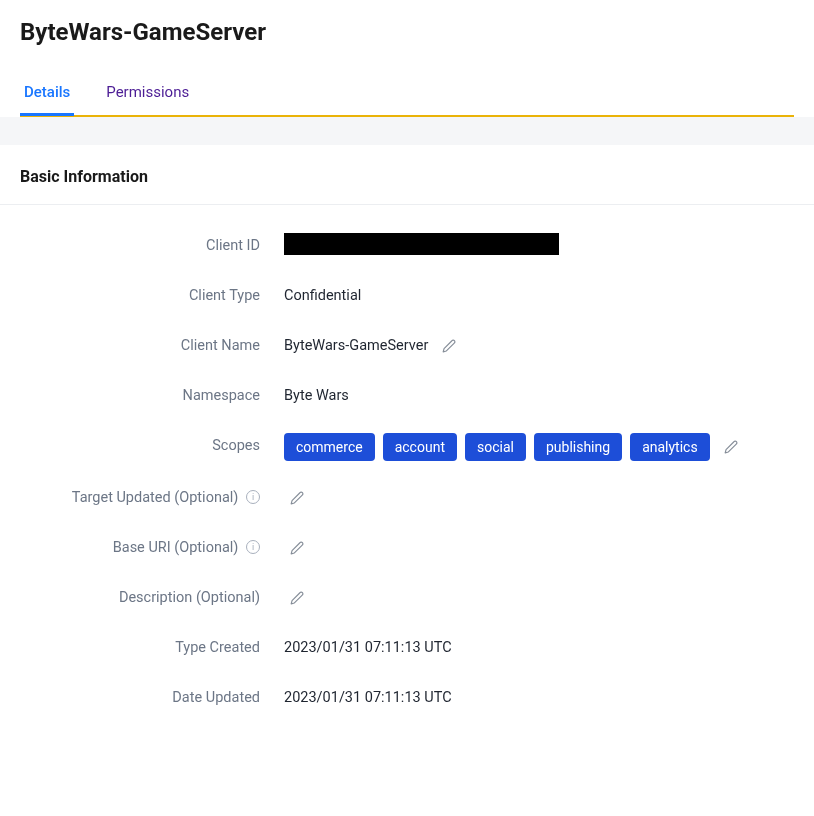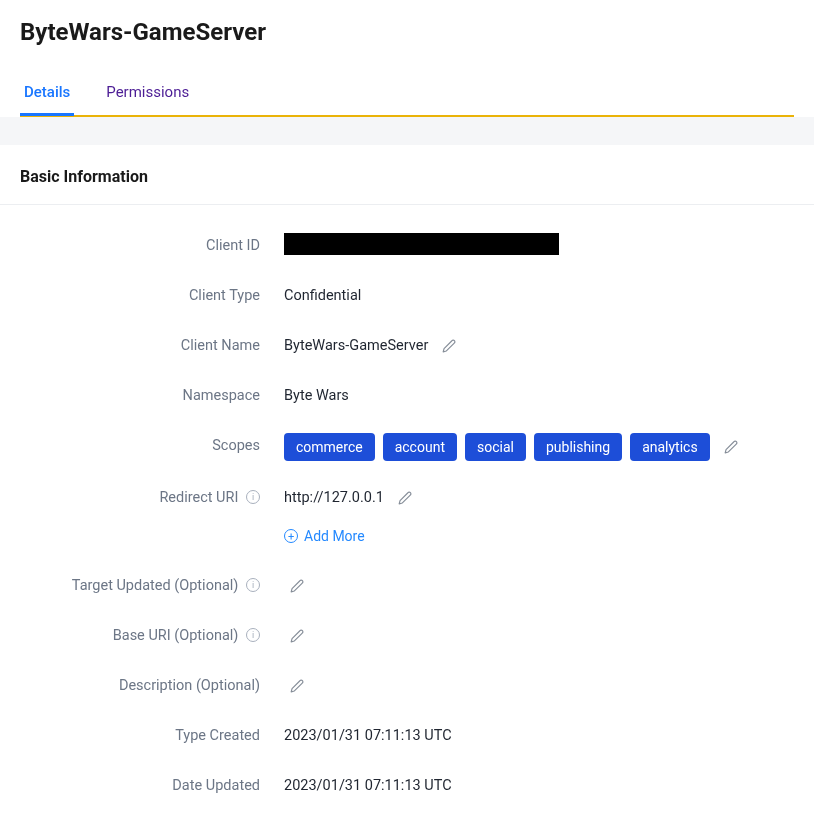--- a/index.html
+++ b/index.html
@@ -230,40 +230,20 @@
             <span class="scope-tag">analytics</span>
             <span class="edit-icon">
               <svg viewBox="0 0 24 24" fill="none" stroke="currentColor" stroke-width="2" stroke-linecap="round" stroke-linejoin="round">
                   <path d="M17 3a2.85 2.85 0 1 1 4 4L7.5 20.5 2 22l1.5-5.5L17 3z"></path>
                 </svg>
             </span>
           </div>
         </div>
       </div>
 
-      <div class="field-row">
-        <div class="field-label">
-          <span>Redirect URI</span>
-          <span class="info-icon">i</span>
-        </div>
-        <div class="field-value">
-          <div class="value-line">
-            <span>http://127.0.0.1</span>
-            <span class="edit-icon">
-              <svg viewBox="0 0 24 24" fill="none" stroke="currentColor" stroke-width="2" stroke-linecap="round" stroke-linejoin="round">
-                  <path d="M17 3a2.85 2.85 0 1 1 4 4L7.5 20.5 2 22l1.5-5.5L17 3z"></path>
-                </svg>
-            </span>
-          </div>
-          <div class="add-more-link">
-            <span class="plus-circle">+</span>
-            <span>Add More</span>
-          </div>
-        </div>
-      </div>
 
       <div class="field-row">
         <div class="field-label">
           <span>Target Updated (Optional)</span>
           <span class="info-icon">i</span>
         </div>
         <div class="field-value">
           <div class="value-line">
             <span class="edit-icon">
               <svg viewBox="0 0 24 24" fill="none" stroke="currentColor" stroke-width="2" stroke-linecap="round" stroke-linejoin="round">

